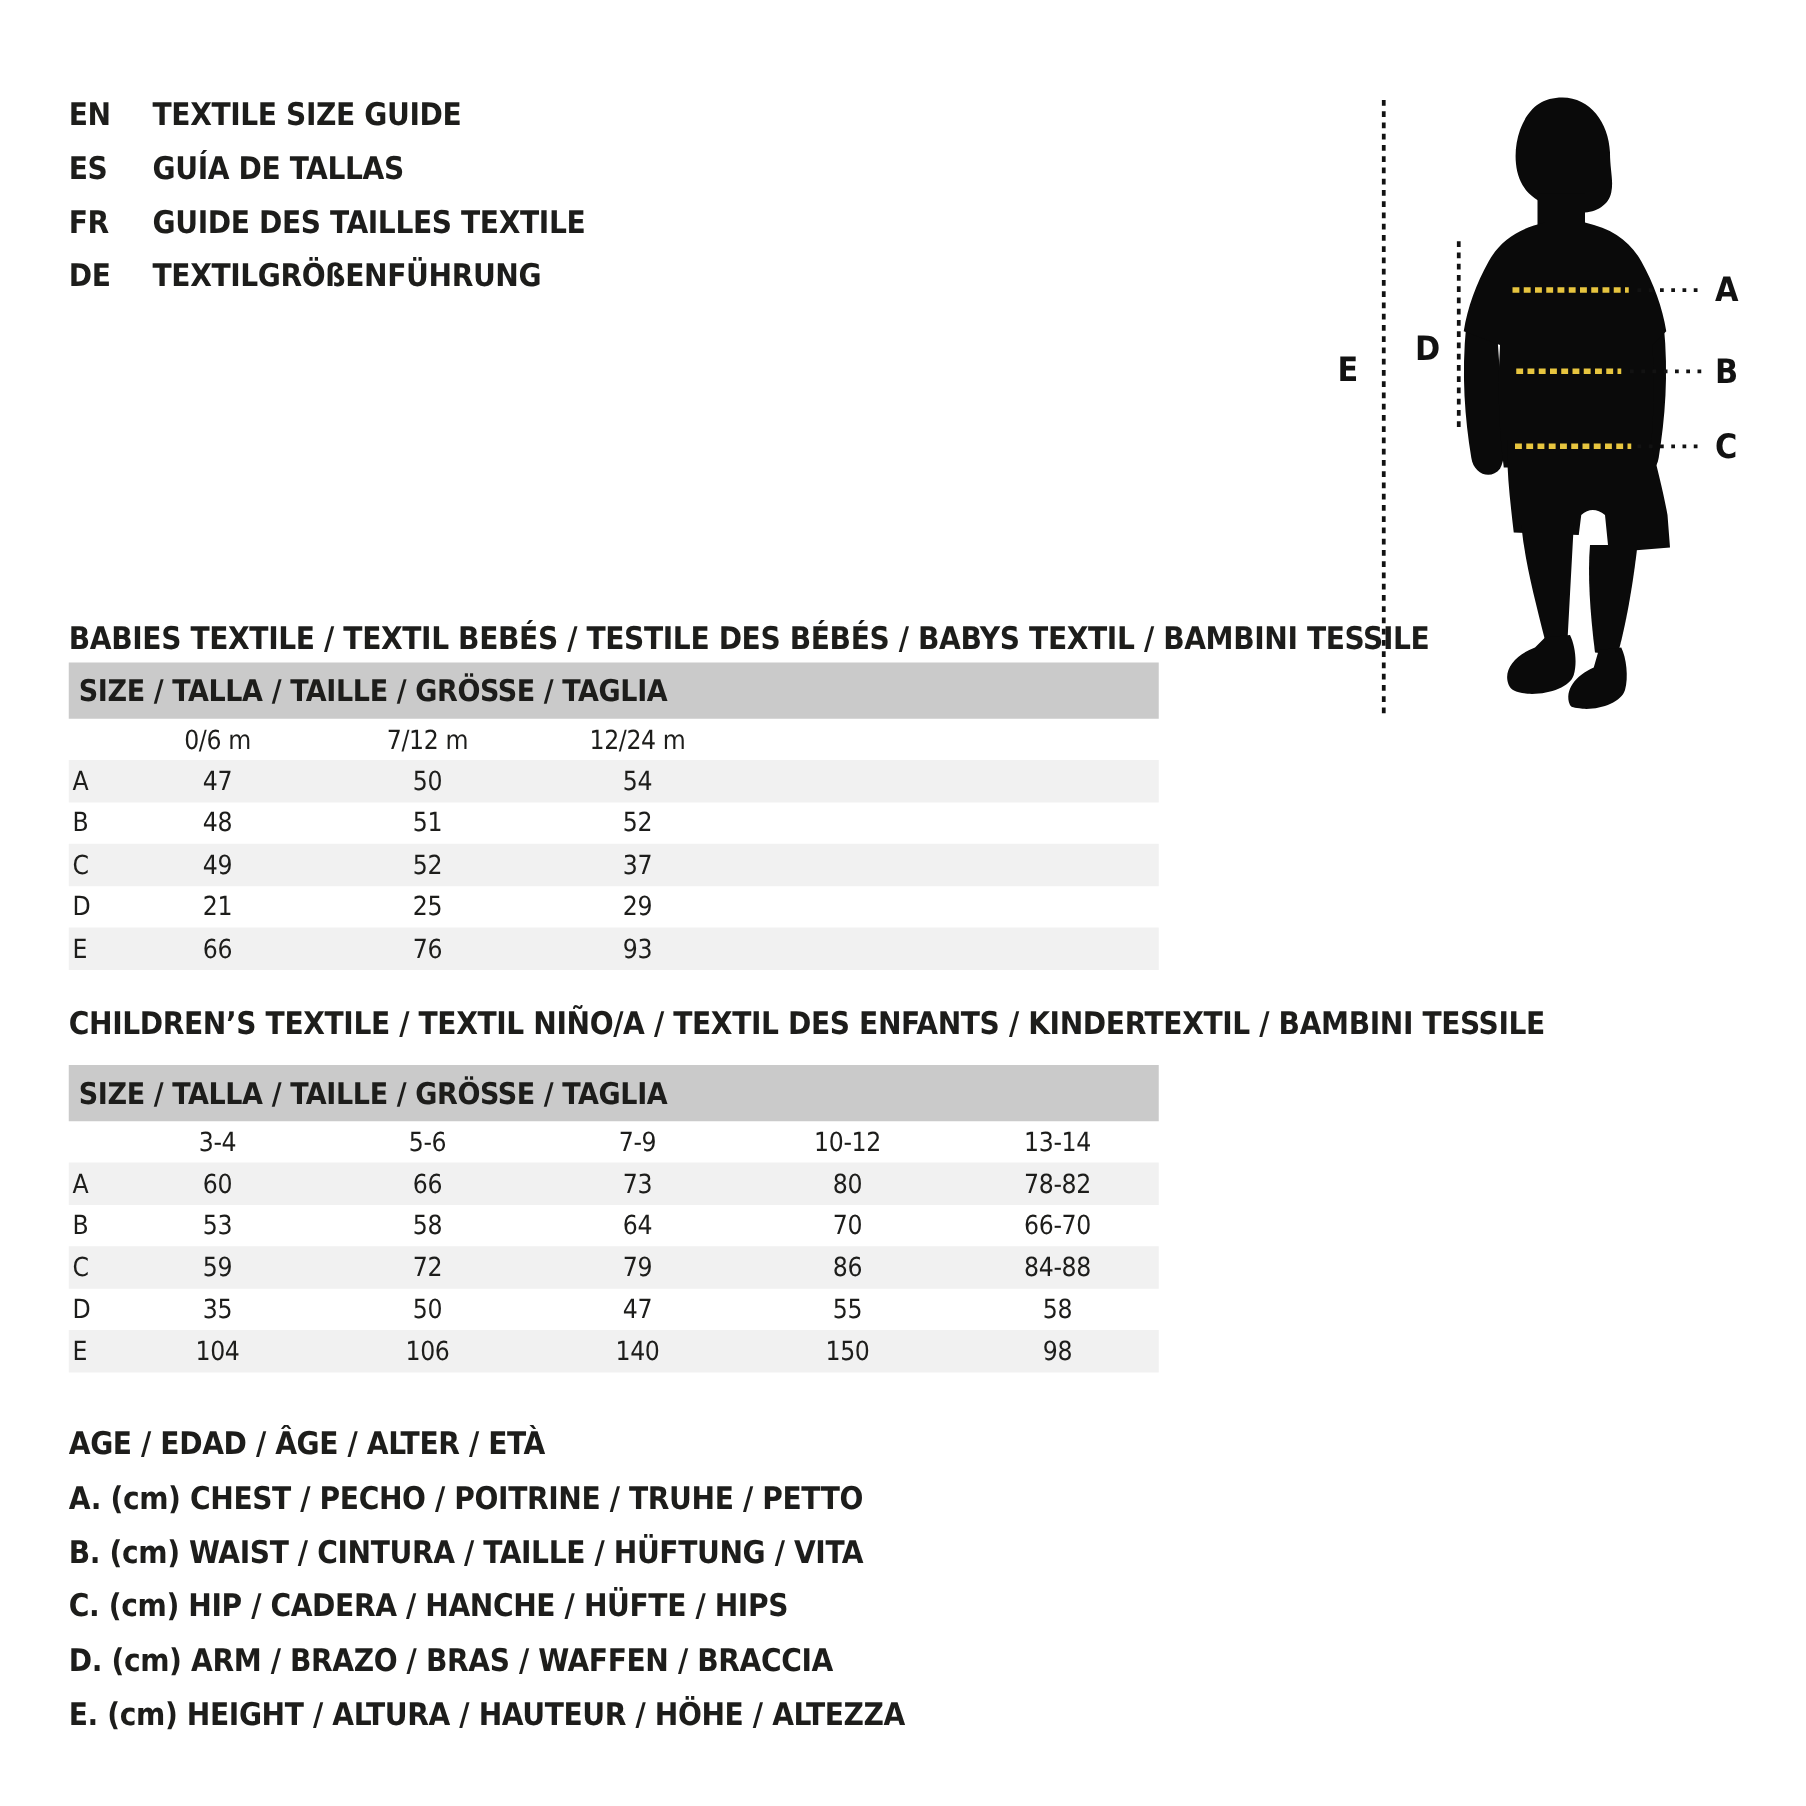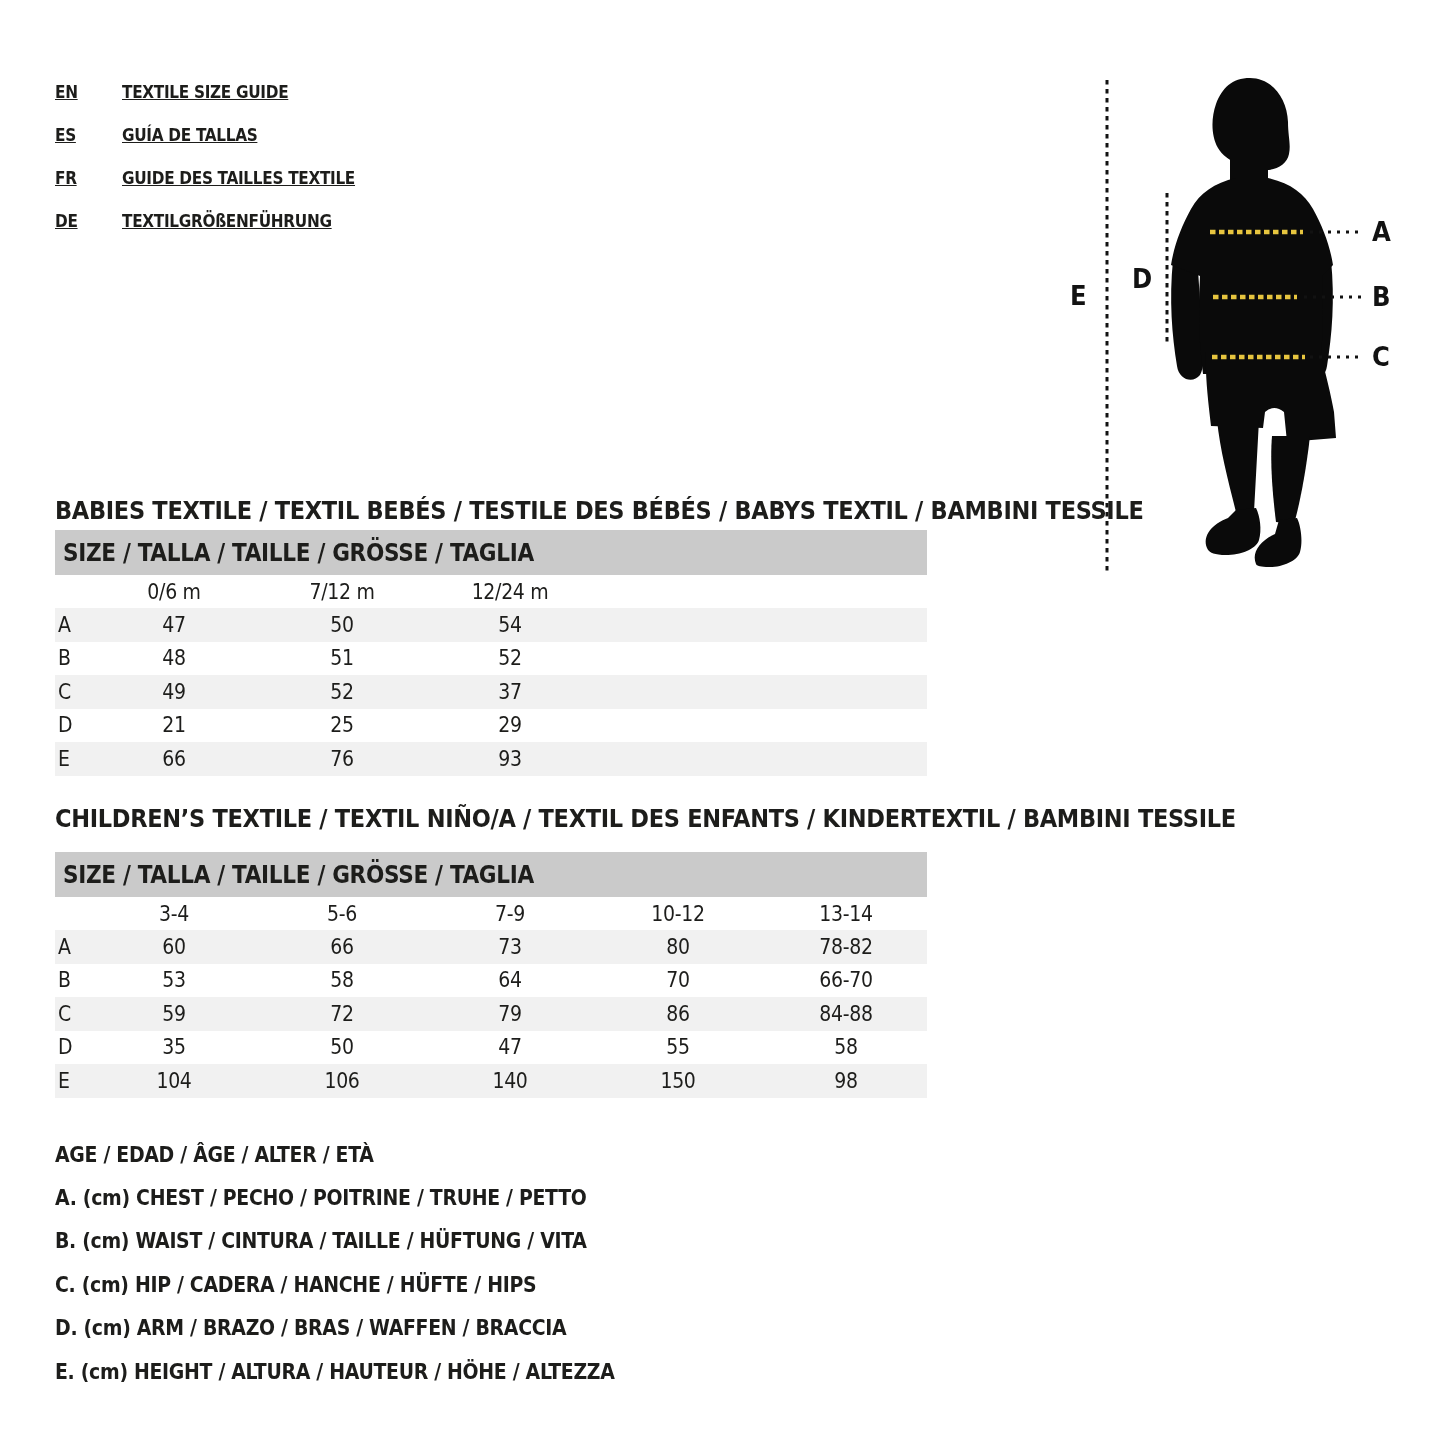--- a/index.html
+++ b/index.html
@@ -5,41 +5,41 @@
   html,body{margin:0;padding:0;background:#ffffff;}
   body{
     position:relative;width:1445px;height:1445px;overflow:hidden;
     font-family:"DejaVu Sans", sans-serif;font-stretch:condensed;
     color:#1d1d1b;letter-spacing:-0.3px;
   }
   .abs{position:absolute;}
 
   
   #lang-block{left:55px;top:70px;}
-  .lang-row{display:flex;height:43px;align-items:center;font-size:17px;font-weight:700;text-decoration:underline;}
+  .lang-row{display:flex;height:43px;align-items:center;font-size:25px;font-weight:700;}
   .lang-code{width:67px;flex:0 0 67px;}
 
   
   .section-title{font-size:25px;font-weight:700;white-space:nowrap;}
 
   
   .size-table{left:55px;width:872px;}
   .size-bar{height:45px;background:#cacaca;display:flex;align-items:center;
     padding-left:8px;box-sizing:border-box;font-size:24px;font-weight:700;}
   .trow{display:grid;grid-template-columns:35px 168px 168px 168px 168px 168px;
     height:33.5px;align-items:center;font-size:21px;font-weight:400;}
   .trow.hdr{height:33px;}
   .trow.alt{background:#f1f1f1;}
   .trow .lab{text-align:left;padding-left:3px;}
   .trow .val{text-align:center;}
 
   
   #legend-block{left:55px;top:1133px;}
   .legend-line{height:43.4px;display:flex;align-items:center;
-    font-size:21px;font-weight:700;white-space:nowrap;}
+    font-size:25px;font-weight:700;white-space:nowrap;}
 
   
   #figure-svg{left:1060px;top:60px;}
   #figure-svg text{font-family:"DejaVu Sans", sans-serif;font-weight:700;
     font-size:27px;fill:#121212;}
 </style>
 </head>
 <body>
 
 <div class="abs" id="lang-block">

